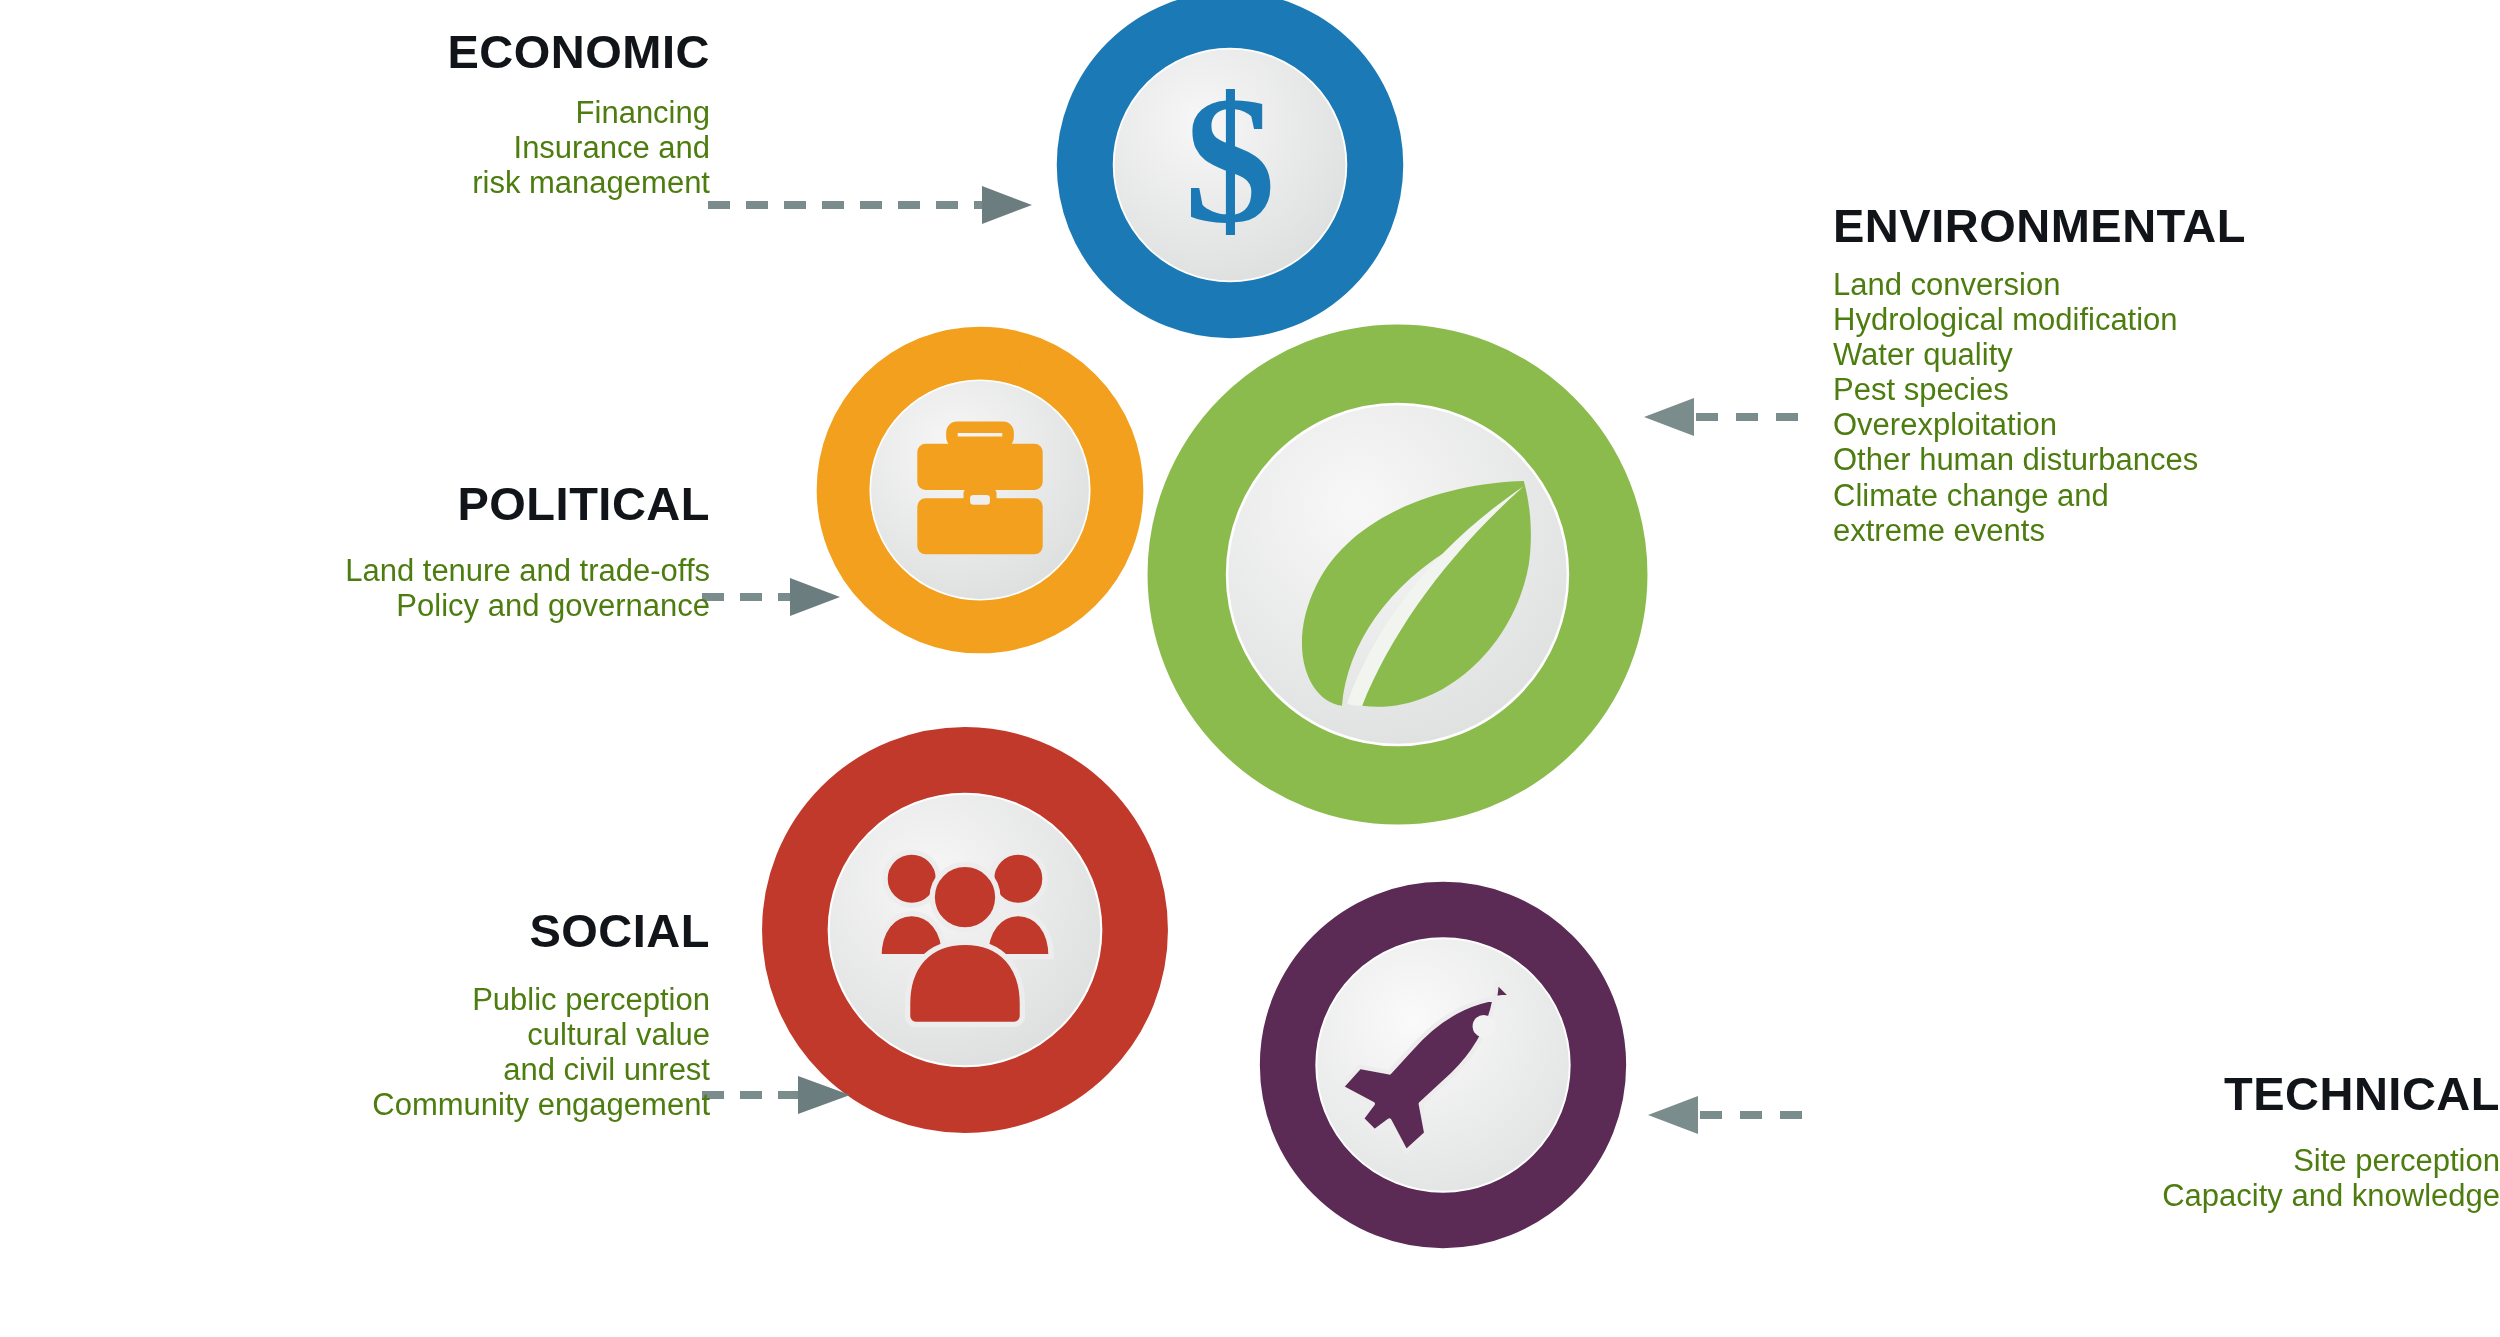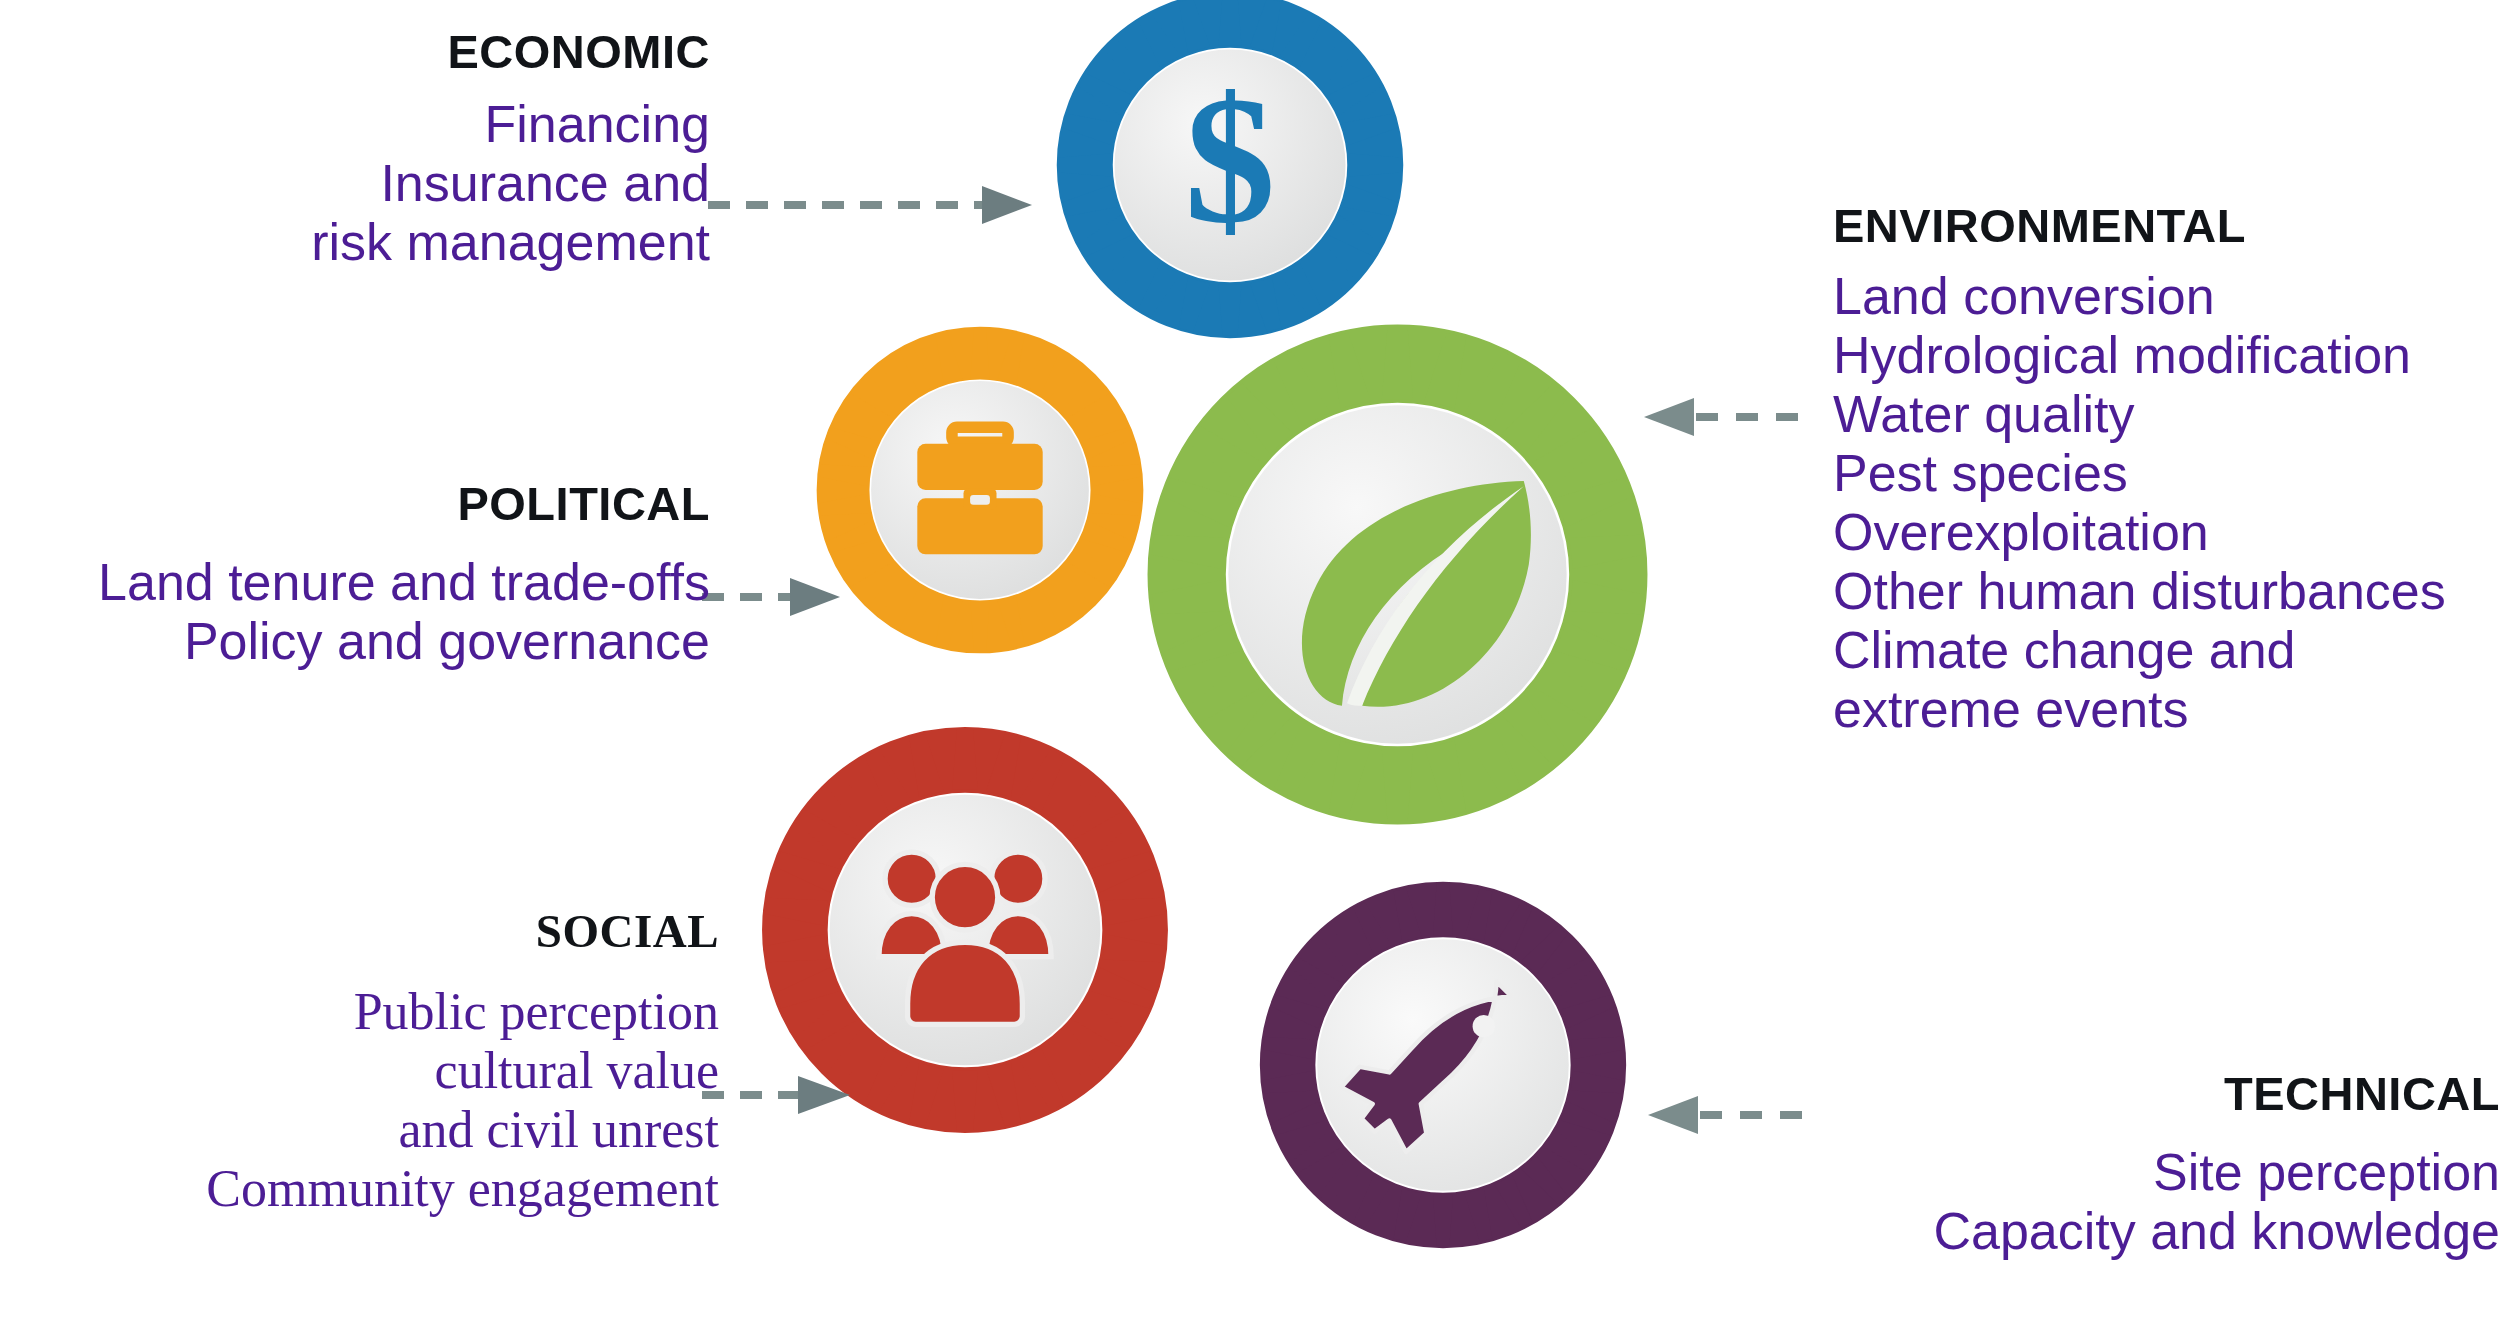--- a/index.html
+++ b/index.html
@@ -1,21 +1,21 @@
 <!DOCTYPE html>
 <html><head>
 <meta charset="utf-8">
 <style>
   html,body{margin:0;padding:0;background:#ffffff;}
   body{font-family:"Liberation Sans","DejaVu Sans",sans-serif;}
   #stage{position:relative;width:2500px;height:1337px;background:#fff;overflow:hidden;}
 
   .txtblock{position:absolute;color:#2e3d4d;}
   .heading{font-weight:bold;font-size:47px;letter-spacing:.5px;color:#111418;line-height:1.12;}
-  .itemline{font-size:52px;line-height:1.135;color:#4c1d95;white-space:nowrap;}
+  .itemline{font-size:31px;line-height:1.135;color:#4d7c0f;white-space:nowrap;}
 
   .ta-right{text-align:right;}
   .ta-left{text-align:left;}
 
   .gearwrap{position:absolute;}
   .arrow{position:absolute;}
   svg{display:block;overflow:visible;}
 </style>
 </head>
 <body>
@@ -293,21 +293,21 @@
     <div class="itemline">risk management</div>
   </div>
 
   <div class="txtblock ta-right" style="left:20px;top:478px;width:690px;">
     <div class="heading">POLITICAL</div>
     <div style="height:22px"></div>
     <div class="itemline">Land tenure and trade-offs</div>
     <div class="itemline">Policy and governance</div>
   </div>
 
-  <div class="txtblock ta-right" style="left:9px;top:905px;width:710px;font-family:Liberation Serif, serif;">
+  <div class="txtblock ta-right" style="left:0px;top:905px;width:710px;">
     <div class="heading">SOCIAL</div>
     <div style="height:24px"></div>
     <div class="itemline">Public perception</div>
     <div class="itemline">cultural value</div>
     <div class="itemline">and civil unrest</div>
     <div class="itemline">Community engagement</div>
   </div>
 
   <div class="txtblock ta-left" style="left:1833px;top:200px;width:680px;">
     <div class="heading">ENVIRONMENTAL</div>

